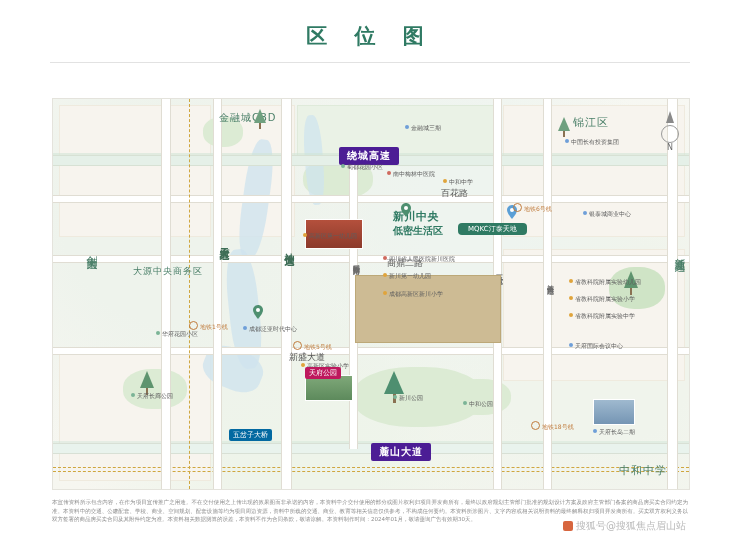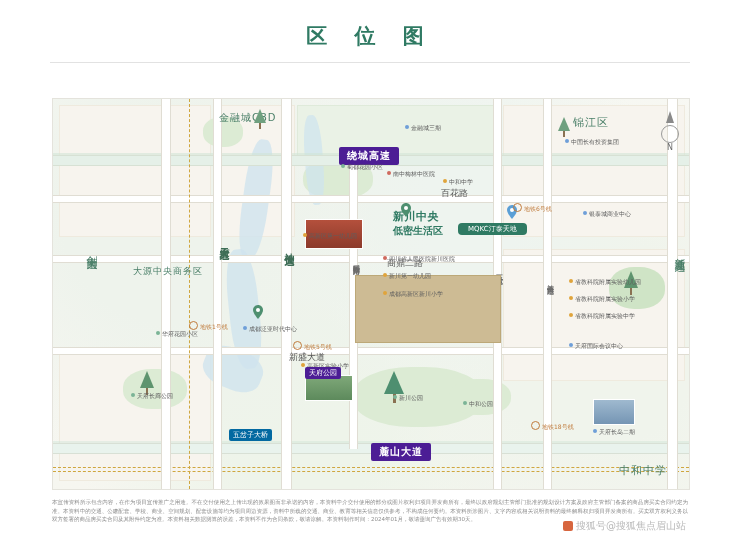--- a/index.html
+++ b/index.html
@@ -308,21 +308,21 @@
   <div class="poi" style="left:78px;top:292px;"><span class="dot"></span><span>天府长廊公园</span></div>
   <div class="poi biz" style="left:530px;top:110px;"><span class="dot"></span><span>银泰城商业中心</span></div>
   <div class="poi biz" style="left:540px;top:328px;"><span class="dot"></span><span>天府长岛二期</span></div>
 
   <div class="metro" style="left:460px;top:104px;"><span class="m"></span><span>地铁6号线</span></div>
   <div class="metro" style="left:136px;top:222px;"><span class="m"></span><span>地铁1号线</span></div>
   <div class="metro" style="left:240px;top:242px;"><span class="m"></span><span>地铁5号线</span></div>
   <div class="metro" style="left:478px;top:322px;"><span class="m"></span><span>地铁18号线</span></div>
 
   <div class="legend-chip" style="left:176px;top:330px;">五岔子大桥</div>
-  <div class="legend-chip" style="left:252px;top:268px;background:#4c1d95;">天府公园</div>
+  <div class="legend-chip" style="left:252px;top:268px;background:#be185d;">天府公园</div>
 
   <div class="compass">
     <div class="needle"></div>
     <div class="ring"></div>
     <div>N</div>
   </div>
 </div>
 
 <div class="footer">本宣传资料所示包含内容，在作为项目宣传推广之用途。不在交付使用之上传出现的效果图而非承诺的内容，本资料中介交付使用的部分或图片权利归项目开发商所有，最终以政府规划主管部门批准的规划设计方案及政府主管部门备案的商品房买卖合同约定为准。本资料中的交通、公建配套、学校、商业、空间规划、配套设施等均为项目周边资源，资料中所载的交通、商业、教育等相关信息仅供参考，不构成任何要约。本资料所涉图片、文字内容或相关说明资料的最终解释权归项目开发商所有。买卖双方权利义务以双方签署的商品房买卖合同及其附件约定为准。本资料相关数据测算的误差，本资料不作为合同条款，敬请谅解。本资料制作时间：2024年01月，敬请垂询广告有效期30天。</div>
 <div class="watermark">

